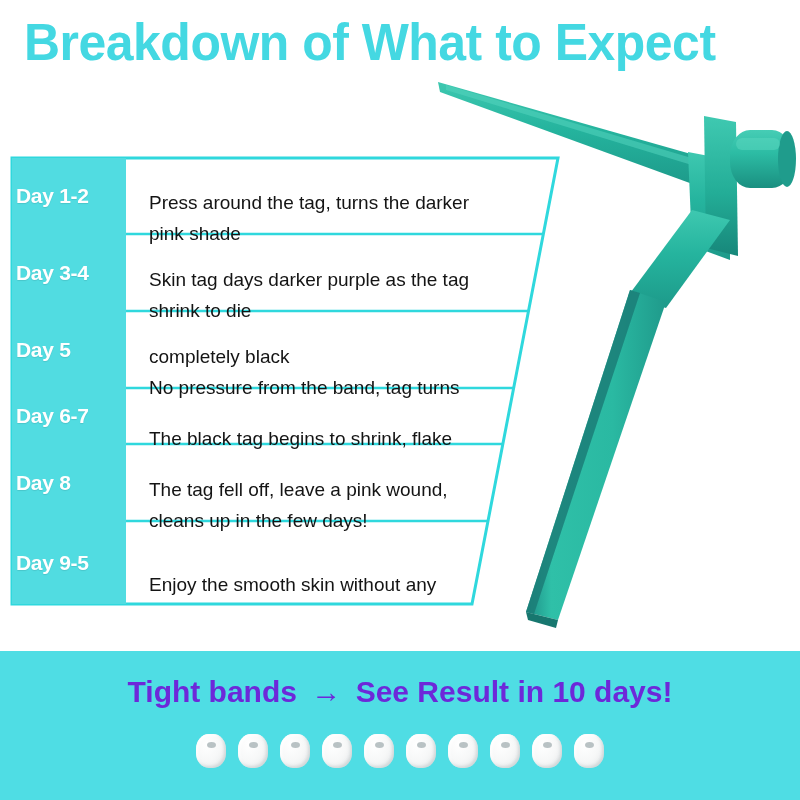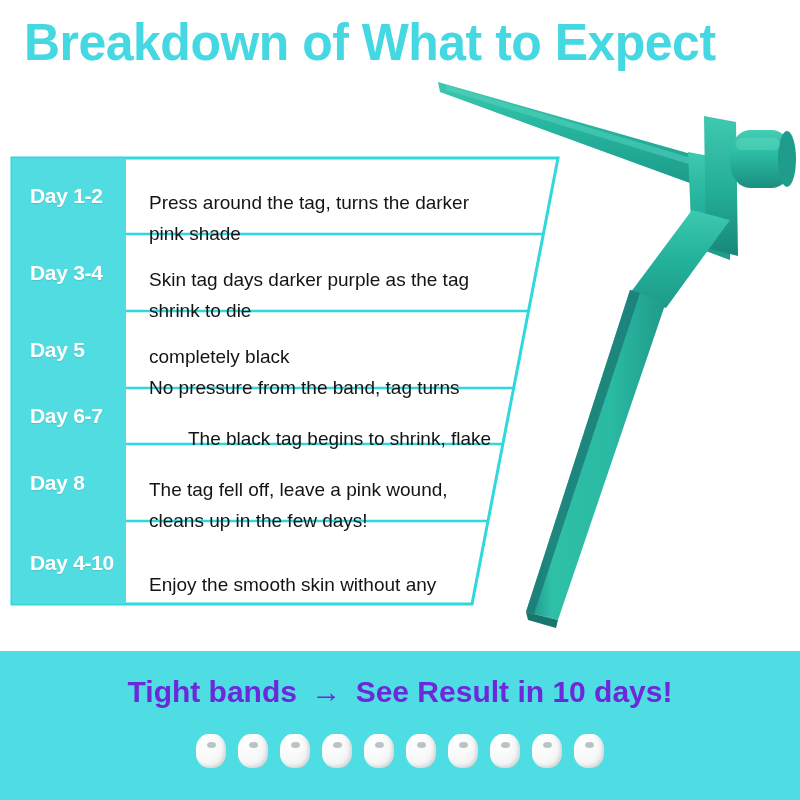--- a/index.html
+++ b/index.html
@@ -74,21 +74,21 @@
     width: 552px;
     display: flex;
     align-items: stretch;
   }
   .day-cell {
     width: 113px;
     flex: 0 0 113px;
     display: flex;
     align-items: center;
     justify-content: flex-start;
-    padding-left: 20px;
+    padding-left: 6px;
     box-sizing: border-box;
   }
   .day-label {
     color: #ffffff;
     font-weight: bold;
     font-size: 21px;
     line-height: 24px;
     letter-spacing: -0.3px;
     white-space: nowrap;
     text-shadow: 0 1px 1px rgba(0,0,0,0.10);
@@ -268,42 +268,42 @@
       <div class="srow" style="top:155px; height:77px;">
         <div class="day-cell">
           <span class="day-label">Day 5</span>
         </div>
         <div class="desc-cell">
           <span class="desc-text">completely black</span>
           <span class="desc-text">No pressure from the band, tag turns</span>
         </div>
       </div>
 
-      <div class="srow" style="top:232px; height:56px;gap:39px;">
+      <div class="srow" style="top:232px; height:56px;">
         <div class="day-cell">
           <span class="day-label">Day 6-7</span>
         </div>
         <div class="desc-cell">
           <span class="desc-text">The black tag begins to shrink, flake</span>
         </div>
       </div>
 
       <div class="srow" style="top:288px; height:77px;">
         <div class="day-cell">
           <span class="day-label">Day 8</span>
         </div>
         <div class="desc-cell">
           <span class="desc-text">The tag fell off, leave a pink wound,</span>
           <span class="desc-text">cleans up in the few days!</span>
         </div>
       </div>
 
       <div class="srow" style="top:365px; height:83px;">
         <div class="day-cell">
-          <span class="day-label">Day 4-10</span>
+          <span class="day-label">Day 9-5</span>
         </div>
         <div class="desc-cell">
           <span class="desc-text">Enjoy the smooth skin without any</span>
         </div>
       </div>
 
     </div>
   </div>
 
   <div class="bottom-banner">

